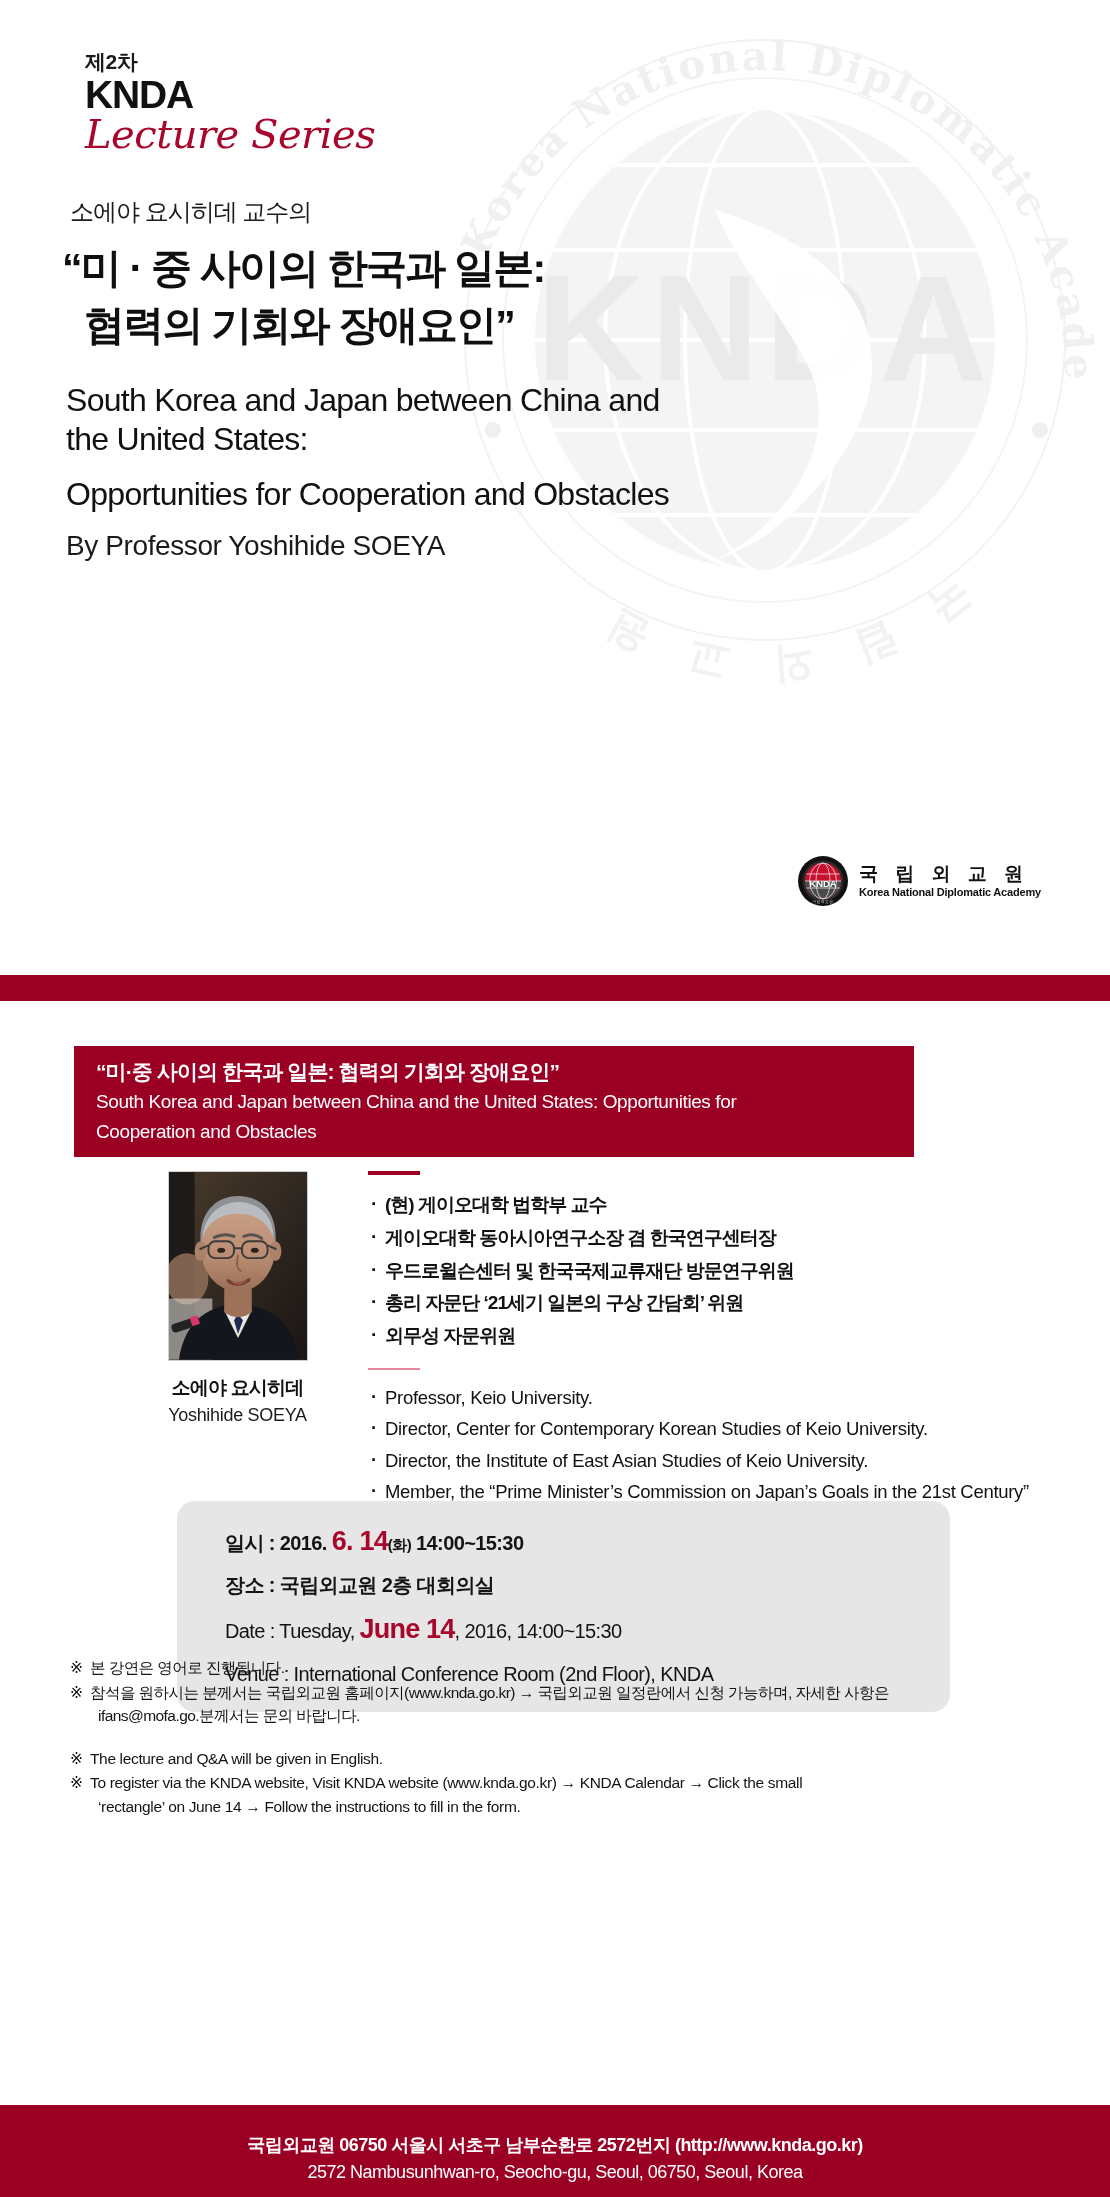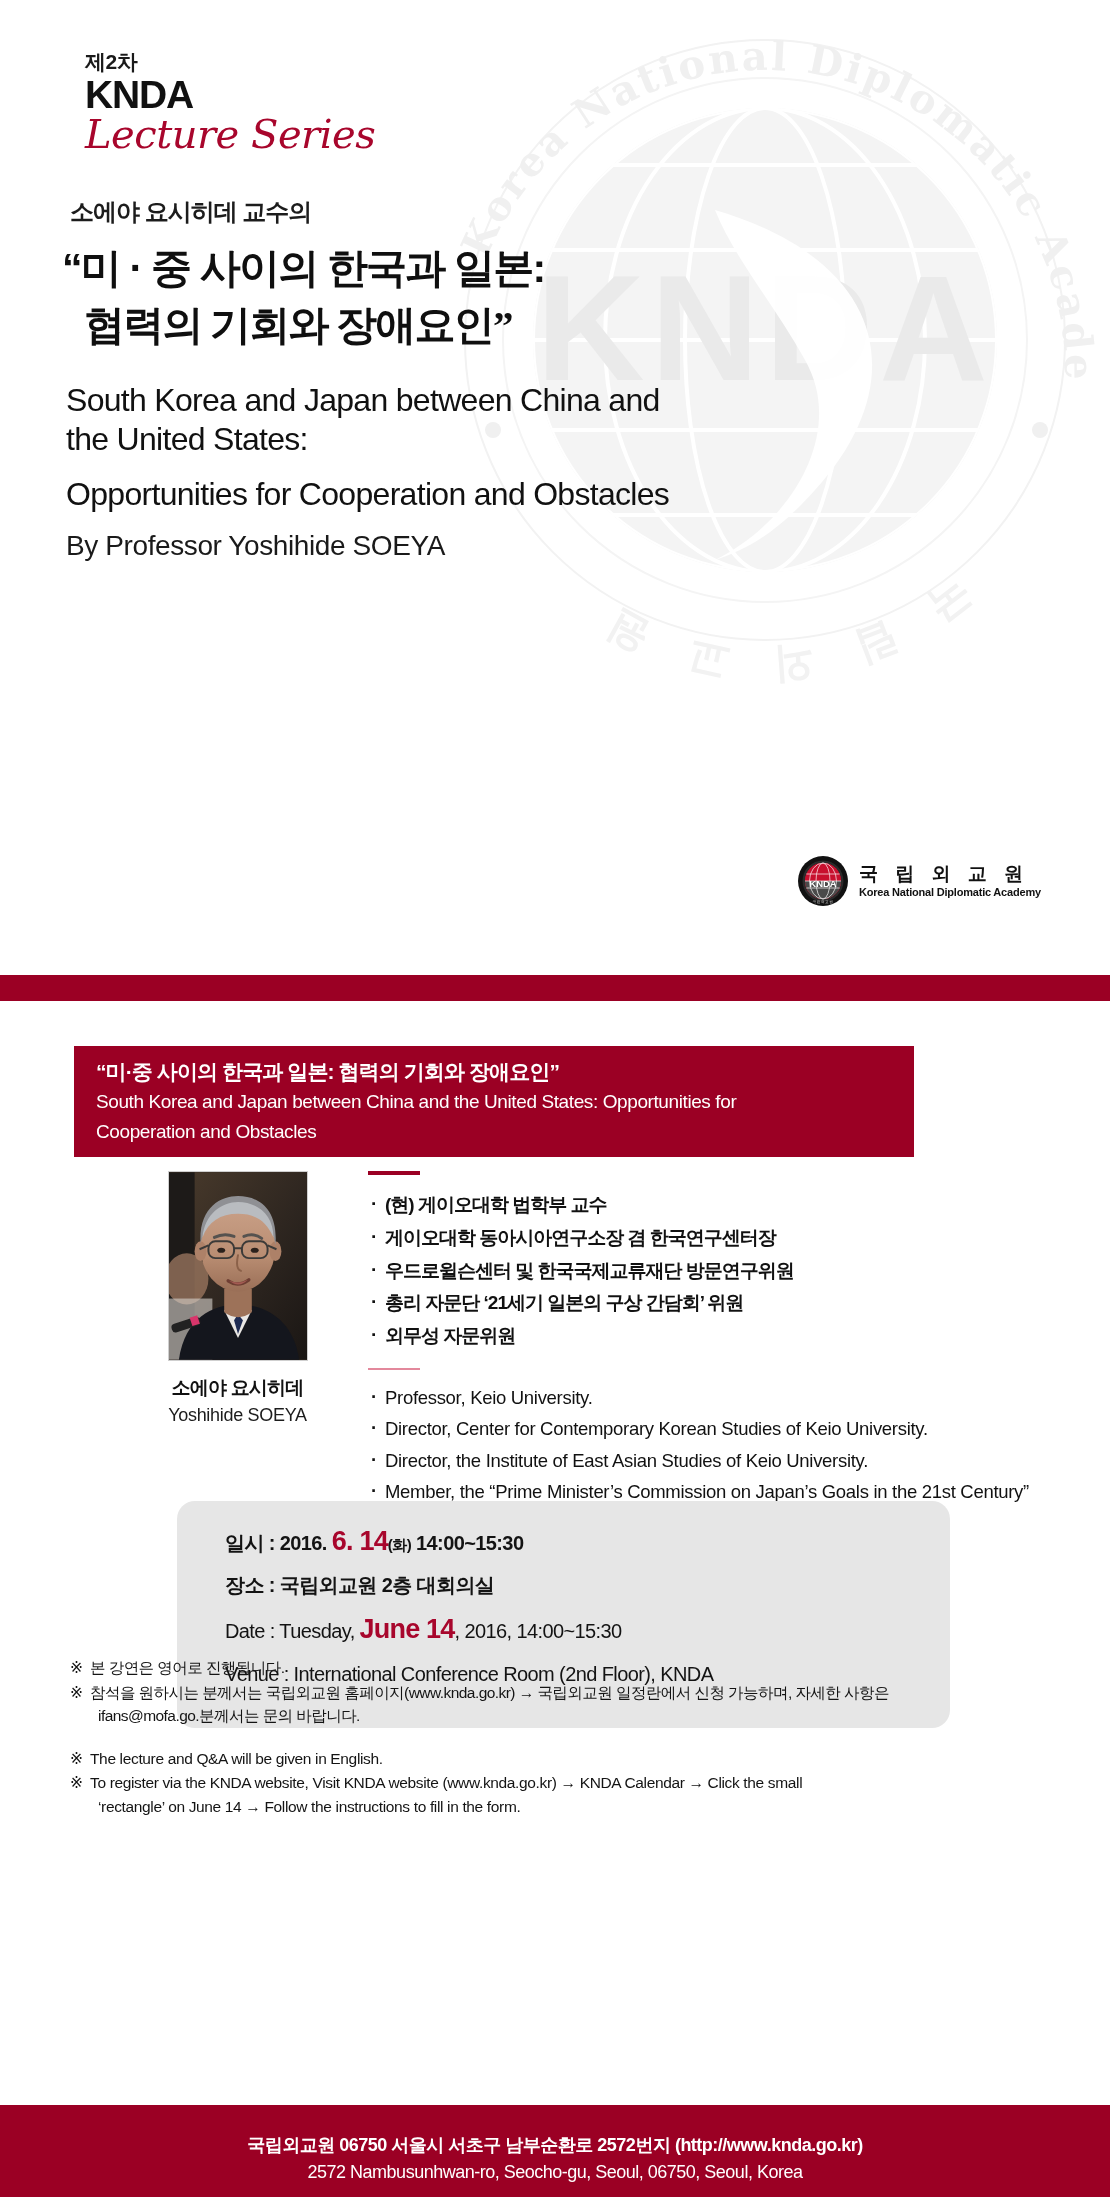--- a/index.html
+++ b/index.html
@@ -73,34 +73,34 @@
   
   .title-block {
     position: absolute;
     left: 62px;
     top: 196px;
     width: 960px;
     z-index: 3;
   }
   .kr-pre {
     font-size: 24px;
-    font-weight: bold;
+    font-weight: normal;
     color: #1c1c1c;
     letter-spacing: -1px;
     margin-left: 8px;
   }
   .kr-title {
     font-size: 41px;
     font-weight: bold;
     color: #0f0f0f;
     letter-spacing: -1.8px;
     line-height: 1.38;
     margin-top: 12px;
   }
-  .kr-title .l2 { padding-left: 22px; font-family: Liberation Serif, serif; }
+  .kr-title .l2 { padding-left: 22px; }
 
   .en-title {
     margin-top: 28px;
     font-size: 32px;
     font-weight: normal;
     color: #111111;
     letter-spacing: -0.7px;
     line-height: 1.22;
     margin-left: 4px;
   }
@@ -274,21 +274,21 @@
   }
 
   
   .info-box {
     position: absolute;
     left: 177px;
     top: 500px;
     width: 773px;
     background: #e6e6e6;
     border-radius: 18px;
-    padding: 24px 0 42px 0;
+    padding: 24px 0 26px 0;
   }
   .info-line {
     font-size: 20px;
     color: #131313;
     letter-spacing: -0.6px;
     line-height: 1.2;
     padding-left: 48px;
     margin-bottom: 16px;
     white-space: nowrap;
   }

